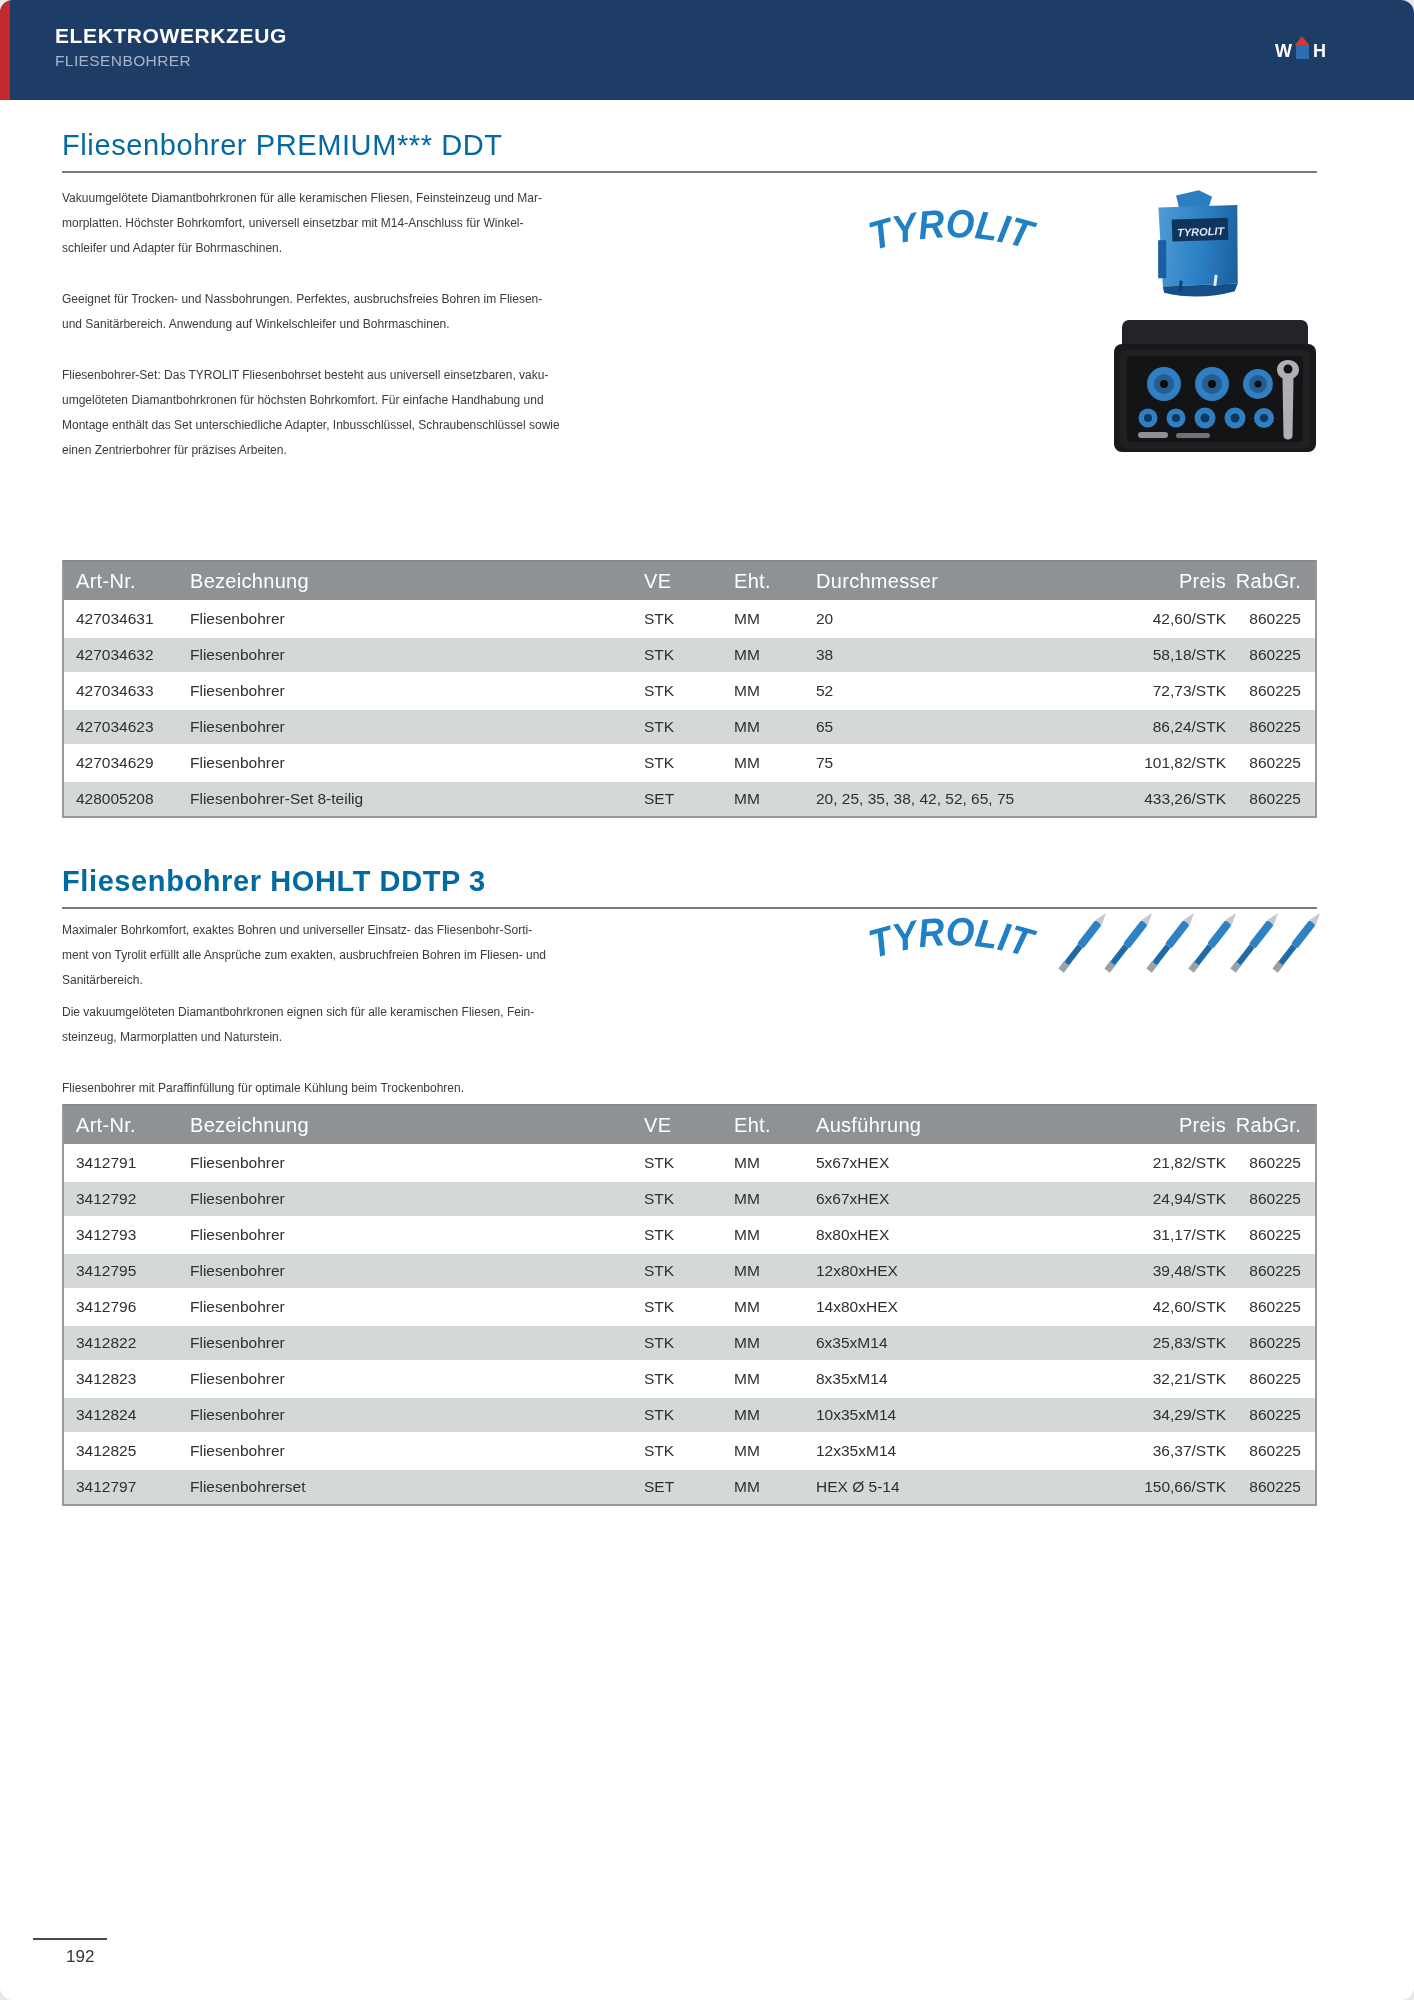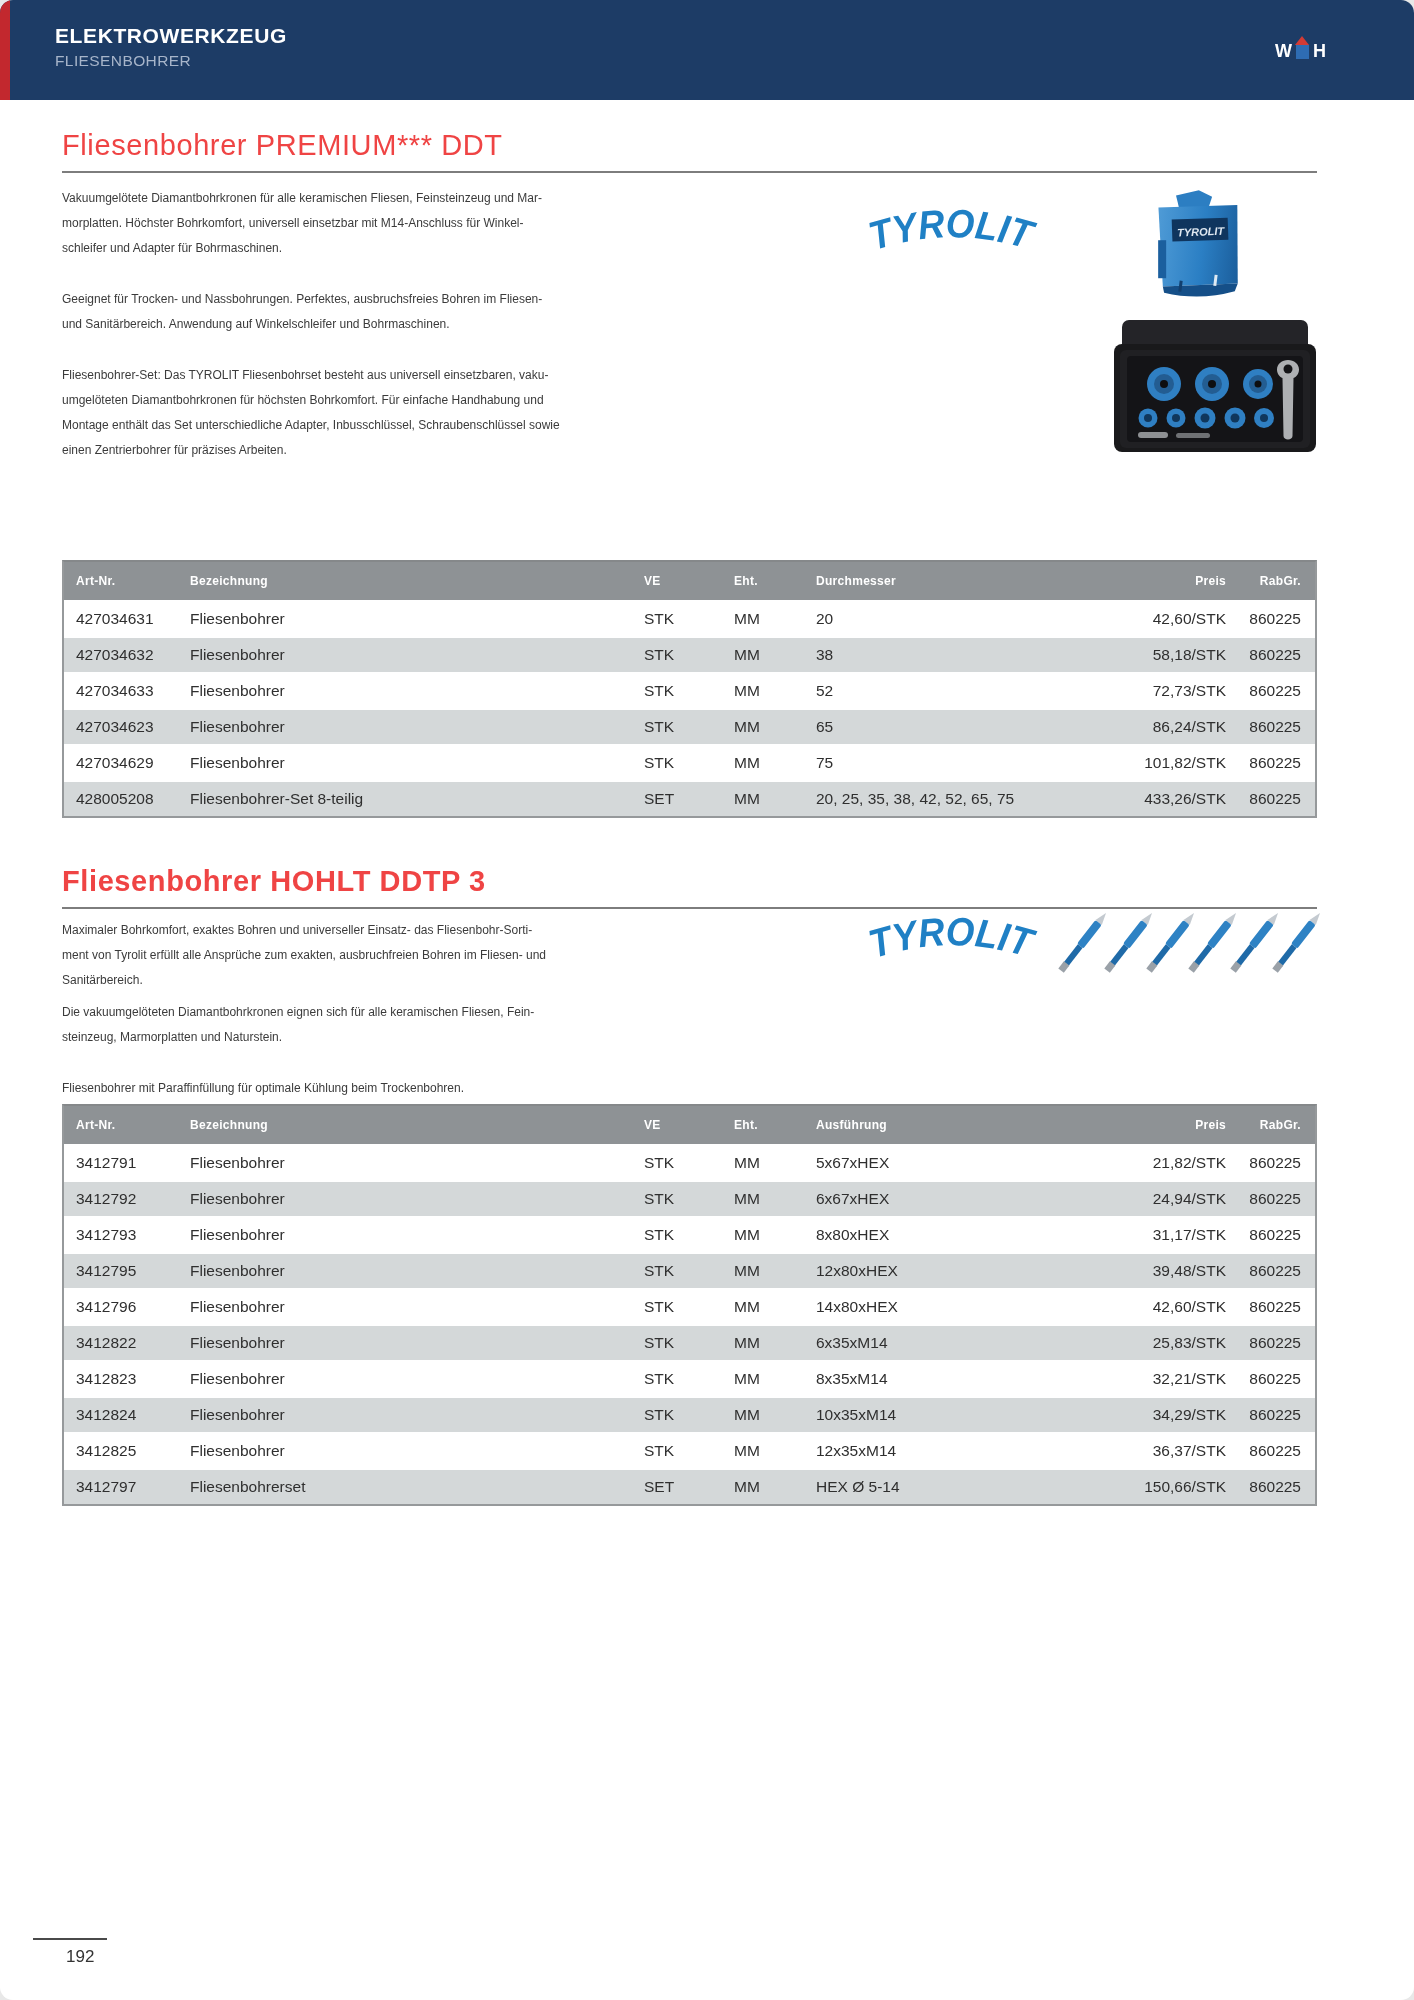--- a/index.html
+++ b/index.html
@@ -15,21 +15,21 @@
   .subkicker{color:#a7b5ca;font-size:15.5px;letter-spacing:.4px;margin-top:4px;}
   .wh-logo{position:absolute;right:88px;top:34px;display:flex;align-items:flex-end;gap:3px;}
   .wh-letter{color:#ffffff;font-weight:bold;font-size:18px;line-height:18px;}
   .house{position:relative;width:15px;height:26px;display:inline-block;}
   .house .roof{position:absolute;left:0;top:2px;width:0;height:0;
     border-left:7.5px solid transparent;border-right:7.5px solid transparent;border-bottom:9px solid #d23b35;}
   .house .base{position:absolute;left:1px;top:11px;width:13px;height:14px;background:#2e6cb3;}
   
   .sec-title{
     position:absolute;left:62px;width:1255px;margin:0;
-    font-size:29px;line-height:34px;font-weight:normal;color:#ef4444;letter-spacing:.6px;
+    font-size:29px;line-height:34px;font-weight:normal;color:#0369a1;letter-spacing:.6px;
     padding-bottom:9px;border-bottom:2px solid #7d7d7d;
   }
   #t1{top:128px;}
   #t2{top:864px;font-weight:bold;}
   
   .body-text{position:absolute;left:62px;width:660px;color:#3b3b3b;}
   .body-text p{margin:0 0 26px 0;font-size:12px;line-height:25px;white-space:pre-line;}
   .body-text p.tight{margin-bottom:7px;}
   #tx1{top:186px;}
   #tx2{top:918px;}
@@ -42,21 +42,21 @@
   .bits{left:1046px;top:892px;}
   
   .cat-table{
     position:absolute;left:62px;width:1255px;
     border-collapse:separate;border-spacing:0;table-layout:fixed;
     border:2px solid #96999b;border-top:2px solid #85888a;background:#fff;
   }
   #table1{top:560px;}
   #table2{top:1104px;}
   .cat-table th{
-    background:#8e9295;color:#ffffff;font-weight:bold;font-size:12px;
+    background:#8e9295;color:#ffffff;font-weight:normal;font-size:20px;
     height:36px;text-align:left;letter-spacing:.3px;
   }
   .cat-table td{
     font-size:15.5px;color:#2f2f2f;height:32px;border-top:2px solid #ffffff;
     background:#ffffff;overflow:hidden;white-space:nowrap;
   }
   .cat-table tbody tr:nth-child(even) td{background:#d4d8d9;}
   .cat-table th:nth-child(1){width:112px;}
   .cat-table th:nth-child(2){width:452px;}
   .cat-table th:nth-child(3){width:88px;}

